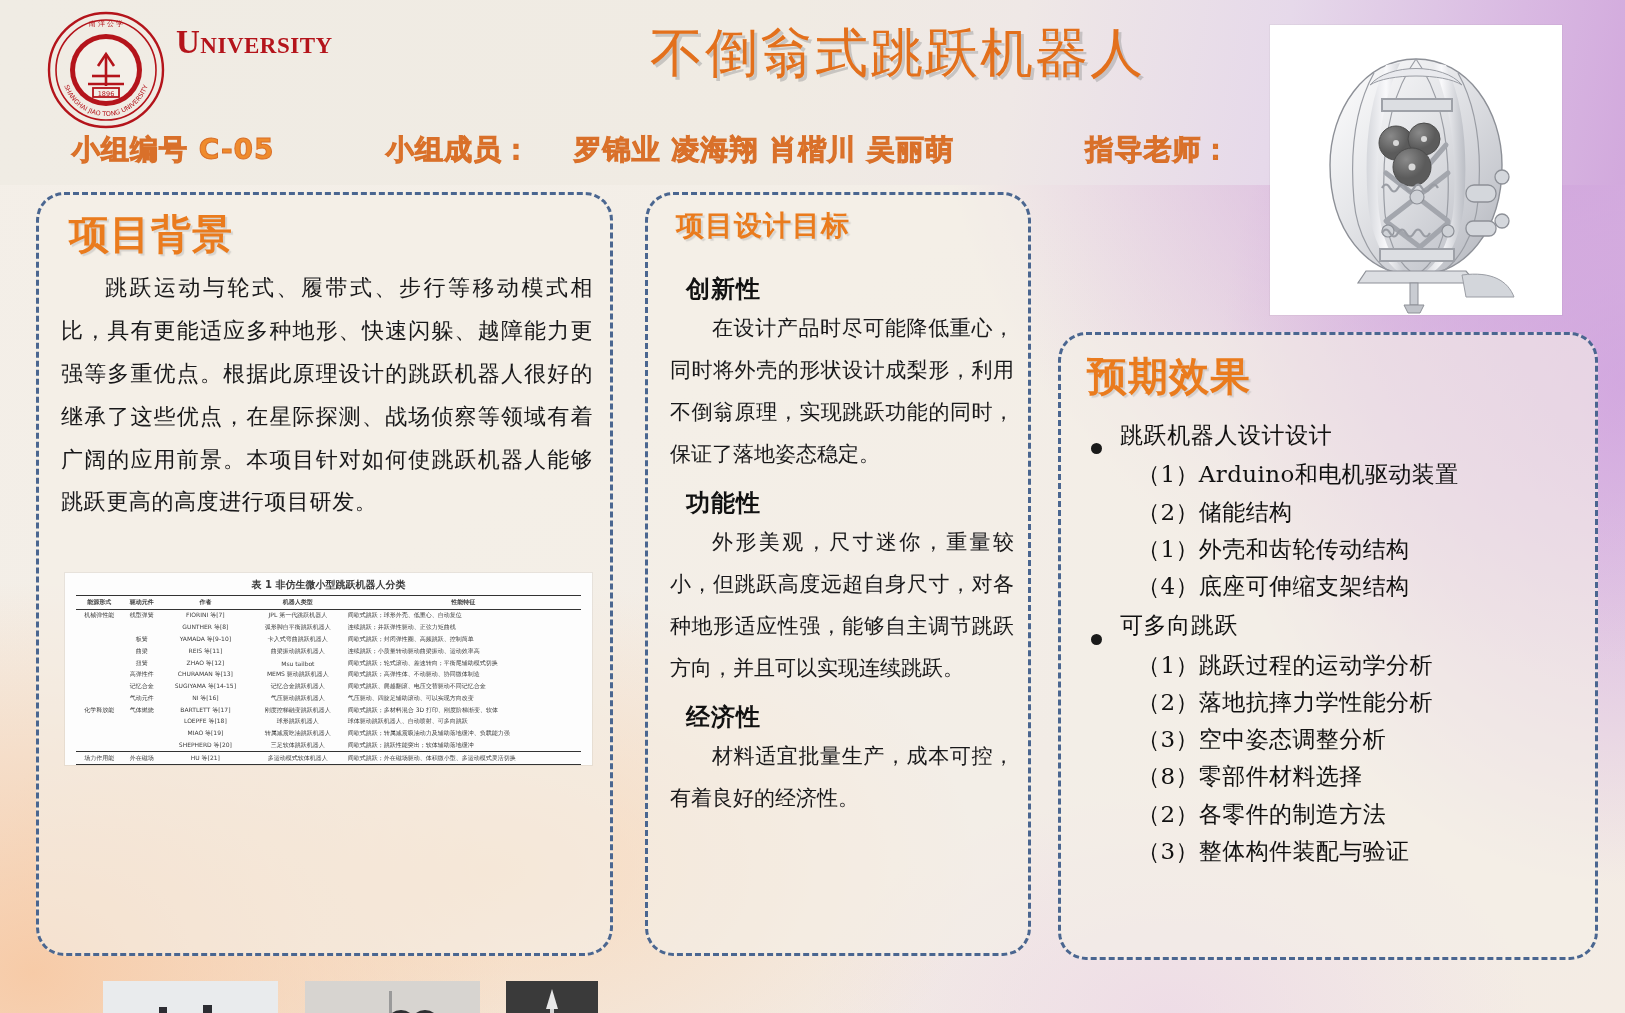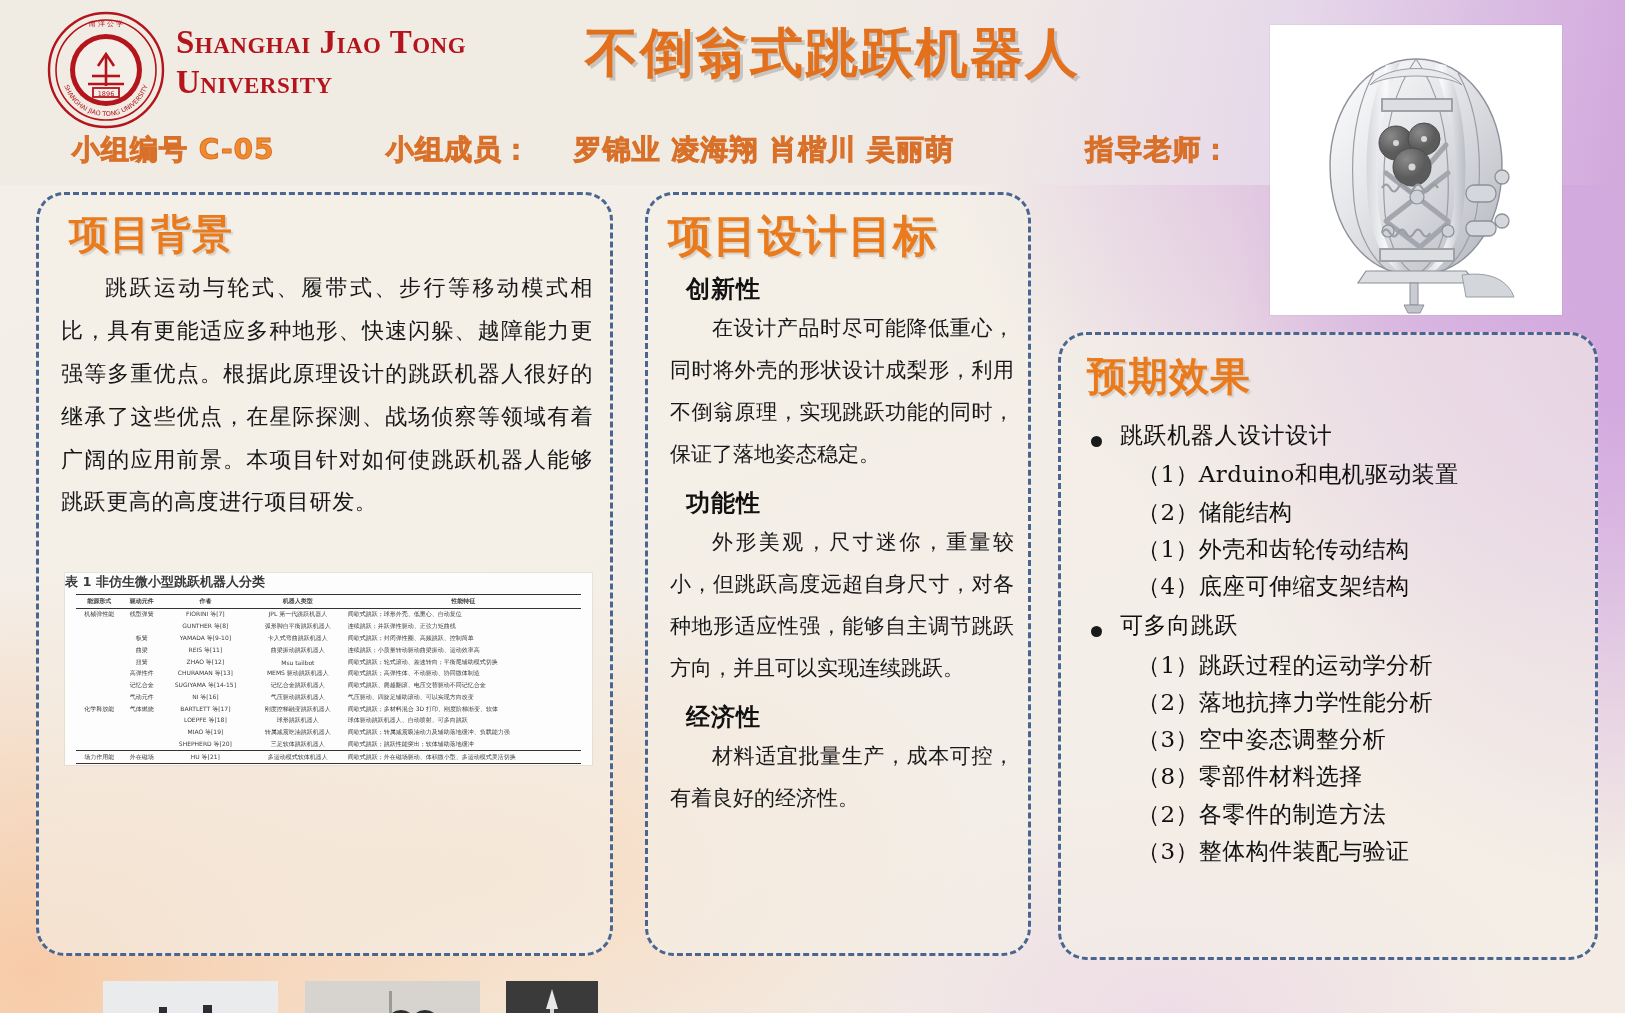--- a/index.html
+++ b/index.html
@@ -28,23 +28,23 @@
   
   .hdr{position:absolute;left:0;top:0;width:1625px;height:185px;}
   .logo{position:absolute;left:46px;top:10px;width:120px;height:120px;}
   .sjtu-en{
     position:absolute;left:176px;top:22px;width:420px;
     color:#b4141b;font-family:"Liberation Serif","DejaVu Serif",serif;
     font-weight:700;font-size:33px;line-height:1.22;letter-spacing:.5px;
     font-variant:small-caps;
   }
   .main-title{
-    position:absolute;left:585px;top:18px;width:560px;text-align:left;
+    position:absolute;left:585px;top:18px;width:560px;text-align:right;
     font-family:"DejaVu Sans","Liberation Sans",sans-serif;
-    font-weight:700;font-size:53px;letter-spacing:2px;color:#e3701c;
+    font-weight:400;font-size:53px;letter-spacing:2px;color:#e3701c;
     text-shadow:3px 3px 0 rgba(150,150,150,.45);
   }
   .teamline{
     position:absolute;left:40px;top:131px;width:1180px;height:40px;
     font-family:"DejaVu Sans","Liberation Sans",sans-serif;
     font-weight:700;font-size:28px;color:#ef8b2c;letter-spacing:1px;
     -webkit-text-stroke:1px #d9702a;
     white-space:nowrap;
   }
   .teamline span{display:inline-block;vertical-align:top;margin-left:32px;}
@@ -67,21 +67,21 @@
   }
   #p1{left:36px;top:192px;width:577px;height:764px;}
   #p2{left:645px;top:192px;width:386px;height:764px;}
   #p3{left:1058px;top:332px;width:540px;height:628px;}
   .ptitle{
     font-family:"DejaVu Sans","Liberation Sans",sans-serif;
     font-weight:700;color:#ea7b1d;letter-spacing:1px;
     text-shadow:2px 2px 1px rgba(160,160,160,.35);
   }
   #p1 .ptitle{position:absolute;left:30px;top:12px;font-size:40px;}
-  #p2 .ptitle{position:absolute;left:20px;top:12px;font-size:44px;}
+  #p2 .ptitle{position:absolute;left:28px;top:12px;font-size:28px;}
   #p3 .ptitle{position:absolute;left:26px;top:14px;font-size:40px;}
   .body-cn{
     font-family:"DejaVu Serif","Liberation Serif",serif;
     font-size:22px;line-height:1.95;color:#18181a;
     text-align:justify;text-justify:inter-ideograph;
     text-indent:2em;letter-spacing:.6px;
   }
   #p1 .body-cn{position:absolute;left:22px;top:72px;width:532px;}
   .subhead{
     font-family:"DejaVu Sans","Liberation Sans",sans-serif;
@@ -94,39 +94,39 @@
     text-align:justify;text-justify:inter-ideograph;text-indent:2em;
     margin:0 0 12px 0;
   }
   #p2-inner{position:absolute;left:22px;top:78px;width:344px;}
   
   .tblimg{
     position:absolute;left:26px;top:378px;width:527px;height:192px;
     background:#fdfdfd;overflow:hidden;box-shadow:0 0 0 1px rgba(0,0,0,.05);
   }
   .tblcap{
-    font-family:"DejaVu Sans","Liberation Sans",sans-serif;
-    font-size:13px;font-weight:700;color:#3a3a3a;
+    text-align:center;font-family:"DejaVu Sans","Liberation Sans",sans-serif;
+    font-size:10px;font-weight:700;color:#3a3a3a;padding-top:5px;
   }
   table.ref{border-collapse:collapse;width:505px;margin:3px auto 0;
     font-family:"DejaVu Sans","Liberation Sans",sans-serif;font-size:6px;color:#3b3b3b;}
   table.ref th{font-weight:700;padding:2px 1px;text-align:center;}
   table.ref td{padding:1.4px 2px;text-align:center;white-space:nowrap;}
   table.ref td.lft{text-align:left;}
   .rowtop{border-top:1.1px solid #333;border-bottom:.6px solid #333;}
   .rowend{border-top:.6px solid #333;border-bottom:1.1px solid #333;}
   
   .photos{position:absolute;left:64px;top:786px;width:495px;height:110px;}
   .ph{position:absolute;top:0;height:110px;overflow:hidden;}
   #ph1{left:0;width:175px;background:linear-gradient(160deg,#eceef0,#dfe2e6 60%,#d5d8dd);}
   #ph2{left:202px;width:175px;background:linear-gradient(180deg,#d9d6d2 0%,#d9c49c 26%,#d2b689 60%,#c8a877 100%);}
   #ph3{left:403px;width:92px;background:linear-gradient(150deg,#4a4a4a,#2e2e2e 55%,#1d1d1d);}
   
   #p3-inner{position:absolute;left:24px;top:80px;width:492px;}
-  .bul{display:flex;align-items:center;margin:2px 0 2px 0;}
+  .bul{display:flex;align-items:flex-end;margin:2px 0 2px 0;}
   .dot{
     width:11px;height:11px;border-radius:50%;background:#1a1a1a;flex:0 0 auto;
     margin:12px 18px 0 6px;
   }
   .bultxt{
     font-family:"DejaVu Serif","Liberation Serif",serif;
     font-size:23px;line-height:1.62;color:#111;letter-spacing:.6px;
   }
   .sub-item{
     font-family:"DejaVu Serif","Liberation Serif",serif;
@@ -159,21 +159,20 @@
           <text x="60" y="16" text-anchor="middle">南 洋 公 学</text>
         </g>
         <path id="arcb" d="M16 62 A44 44 0 0 0 104 62" fill="none"></path>
         <text font-size="6.4" fill="#b4141b" font-family="DejaVu Sans, sans-serif">
           <textPath href="#arcb" startOffset="50%" text-anchor="middle">SHANGHAI JIAO TONG UNIVERSITY</textPath>
         </text>
       </svg>
     </div>
 
     <div class="sjtu-en">
-      <div>Shanghai Jiao Tong</div>
       <div>University</div>
     </div>
 
     <div class="main-title">不倒翁式跳跃机器人</div>
 
     <div class="teamline">
       <span>小组编号 C-05</span>
       <span class="t-gap"></span>
       <span>小组成员：</span>
       <span>罗锦业 凌海翔 肖楷川 吴丽萌</span>

